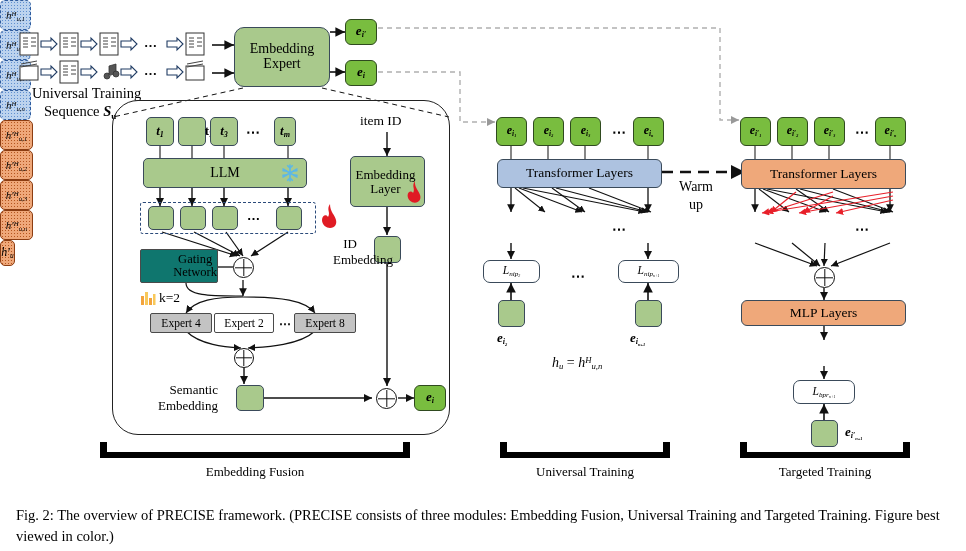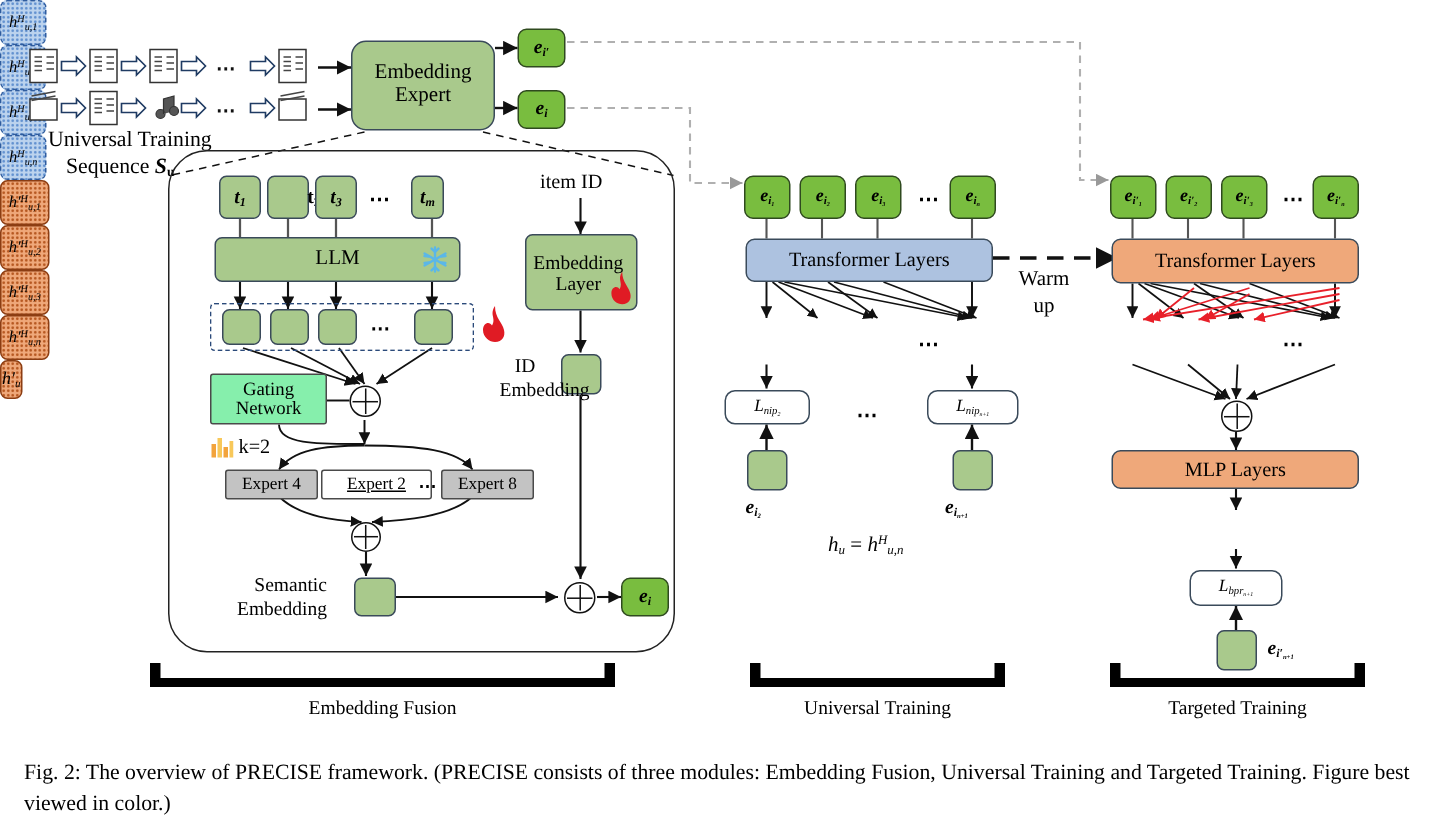--- a/index.html
+++ b/index.html
@@ -22,21 +22,21 @@
     border-radius:5px;
     display:flex; align-items:center; justify-content:center;
     text-align:center;
     line-height:1.05;
     background:#fff;
   }
   .green      { background:#a9c98c; }
   .greenbadge { background:#79bd3f; border-color:#2f4a1f; border-radius:6px; }
   .blue       { background:#adc2e0; }
   .orange     { background:#efa87a; }
-  .peach      { background:#86efac; border-color:#4a4a4a; }
+  .peach      { background:#0f766e; border-color:#4a4a4a;justify-content:flex-end; }
   .gray       { background:#c3c3c3; border-color:#4a4a4a; border-radius:2px;}
   .white      { background:#fff;    border-color:#4a4a4a; border-radius:2px;}
   .loss       { background:#fff; border-radius:7px; border-color:#3a4a5a; }
   .bluedot {
     background:#bcd3ee;
     background-image:radial-gradient(#5f8fcf 0.8px, transparent 0.9px);
     background-size:3px 3px;
     border:1.4px dashed #2f5c9e; border-radius:5px;
   }
   .orangedot {
@@ -340,21 +340,21 @@
     <svg width="16" height="16" viewBox="0 0 16 16">
       <rect x="1" y="6" width="3" height="9" fill="#f2a33c"></rect>
       <rect x="5" y="2" width="3" height="13" fill="#f8c85a"></rect>
       <rect x="9" y="8" width="3" height="7" fill="#f2a33c"></rect>
       <rect x="13" y="4" width="2.5" height="11" fill="#f8c85a"></rect>
     </svg>
   </div>
   <div class="lbl ser" style="left:159px; top:290px; font-size:13.5px;">k=2</div>
 
   <div class="box gray" style="left:150px; top:313px; width:62px; height:20px; font-size:11.5px;">Expert 4</div>
-  <div class="box white" style="left:214px; top:313px; width:74px; height:20px; font-size:11.5px;text-decoration:underline;">Expert 2</div>
+  <div class="box white" style="left:214px; top:313px; width:60px; height:20px; font-size:11.5px;">Expert 2</div>
   <div class="ellipsis" style="left:279px; top:317px; font-size:12px;">⋯</div>
   <div class="box gray" style="left:294px; top:313px; width:62px; height:20px; font-size:11.5px;">Expert 8</div>
 
   <div class="plus" style="left:234px; top:348px; width:20px; height:20px;"></div>
 
   <div class="lbl ser" style="left:158px; top:382px; font-size:13px; line-height:1.2; text-align:right;">
     <span>Semantic</span><br>
     <span>Embedding</span>
   </div>
   <div class="box green" style="left:236px; top:385px; width:28px; height:26px;"></div>

